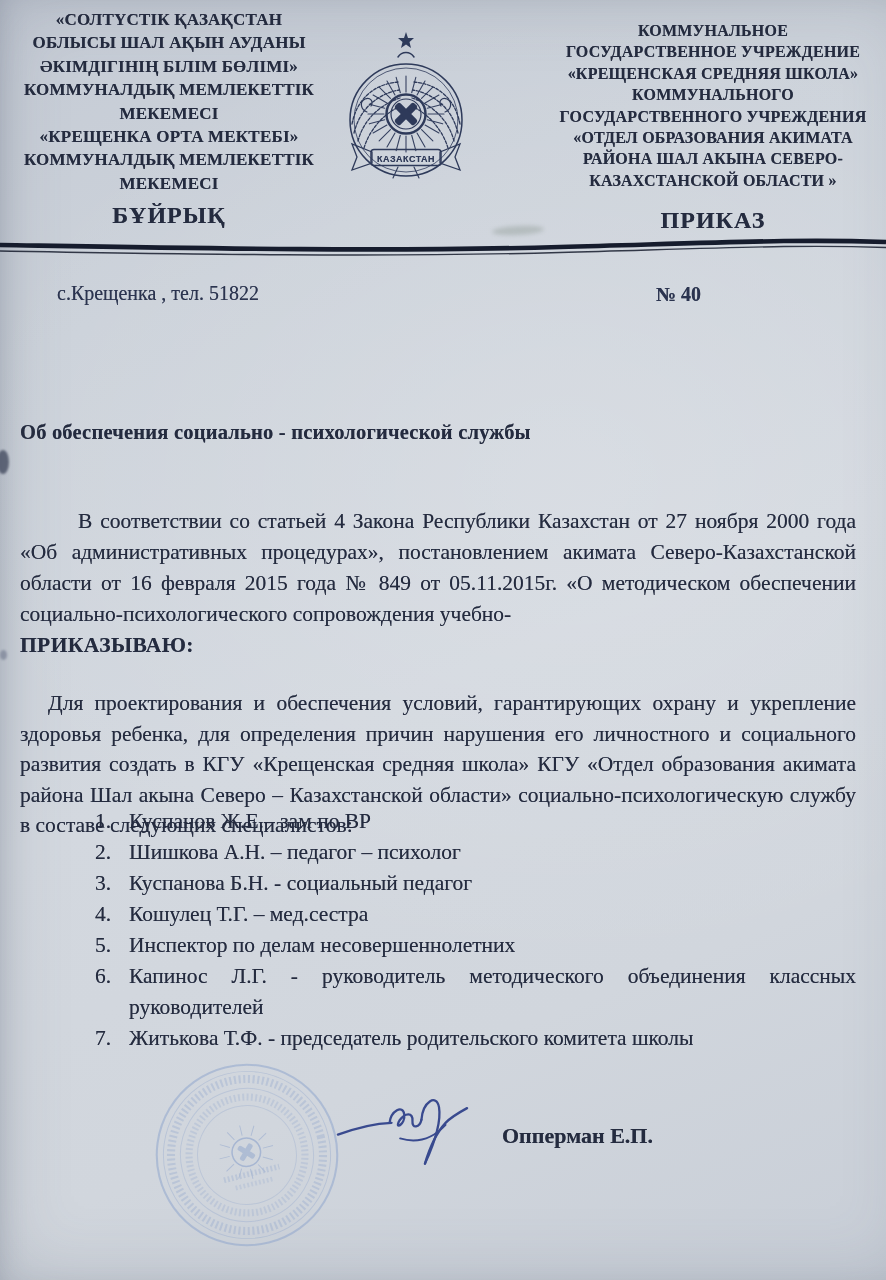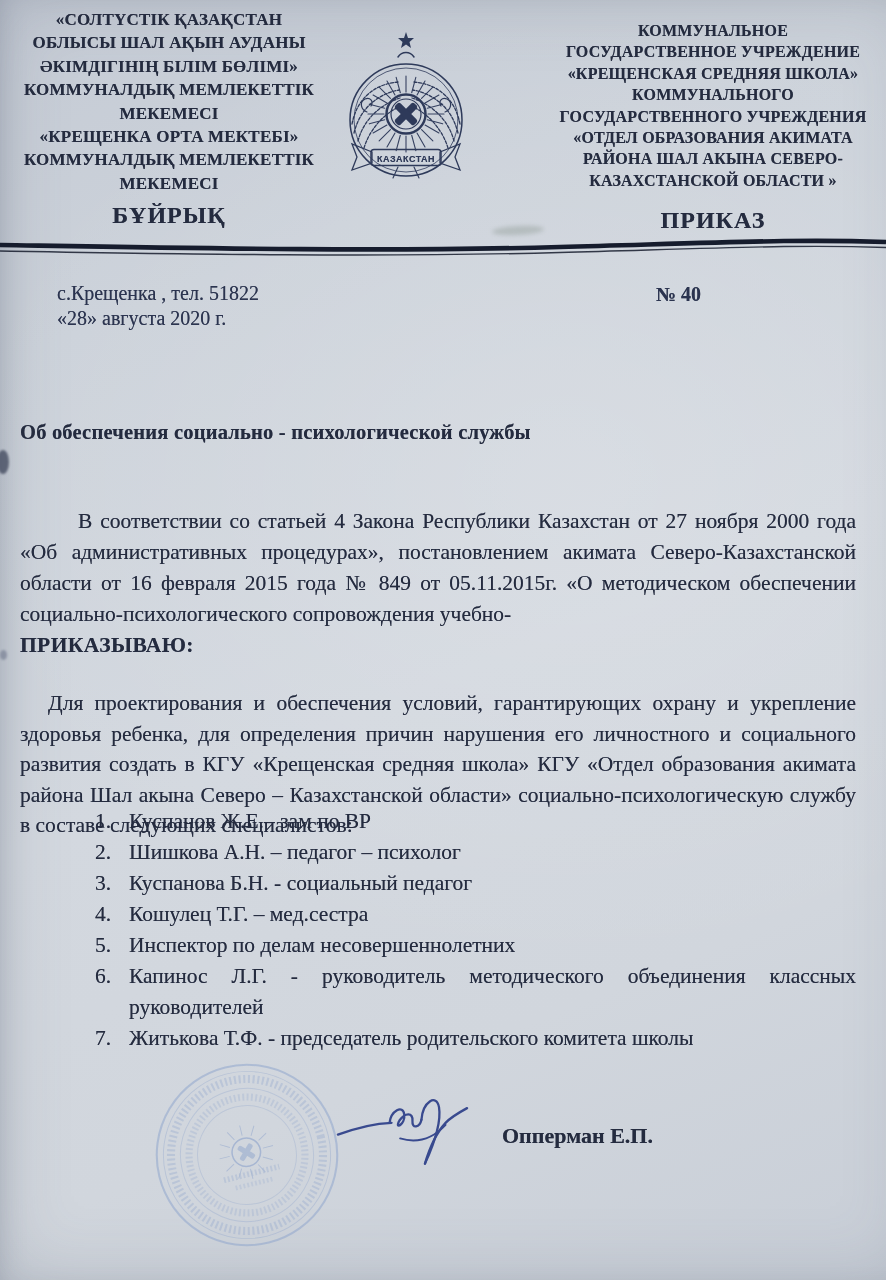--- a/index.html
+++ b/index.html
@@ -168,21 +168,20 @@
   <div class="abs smudge"></div>
   <div class="abs rule">
     <svg width="886" height="22" viewBox="0 0 886 22" xmlns="http://www.w3.org/2000/svg">
       <path d="M0 9 C 180 12, 380 16, 560 11 S 800 3, 886 6" stroke="#161c2d" stroke-width="4.6" fill="none"></path>
       <path d="M0 15 C 180 18, 380 21.5, 560 16.5 S 800 8.5, 886 11.5" stroke="#161c2d" stroke-width="1.4" fill="none" opacity=".85"></path>
     </svg>
   </div>
 
   <div class="abs meta-left">
     <div>с.Крещенка , тел. 51822</div>
-    <div>«28» августа 2020 г.</div>
   </div>
   <div class="abs doc-number">№ 40</div>
 
   <div class="abs subject">Об обеспечения социально - психологической службы</div>
 
   <div class="abs body-block para1">
     <p class="para">В соответствии со статьей 4 Закона Республики Казахстан от 27 ноября 2000 года «Об административных процедурах», постановлением акимата Северо-Казахстанской области от 16 февраля 2015 года № 849 от 05.11.2015г. «О методическом обеспечении социально-психологического сопровождения учебно-</p>
     <div class="order-word">ПРИКАЗЫВАЮ:</div>
   </div>
 

